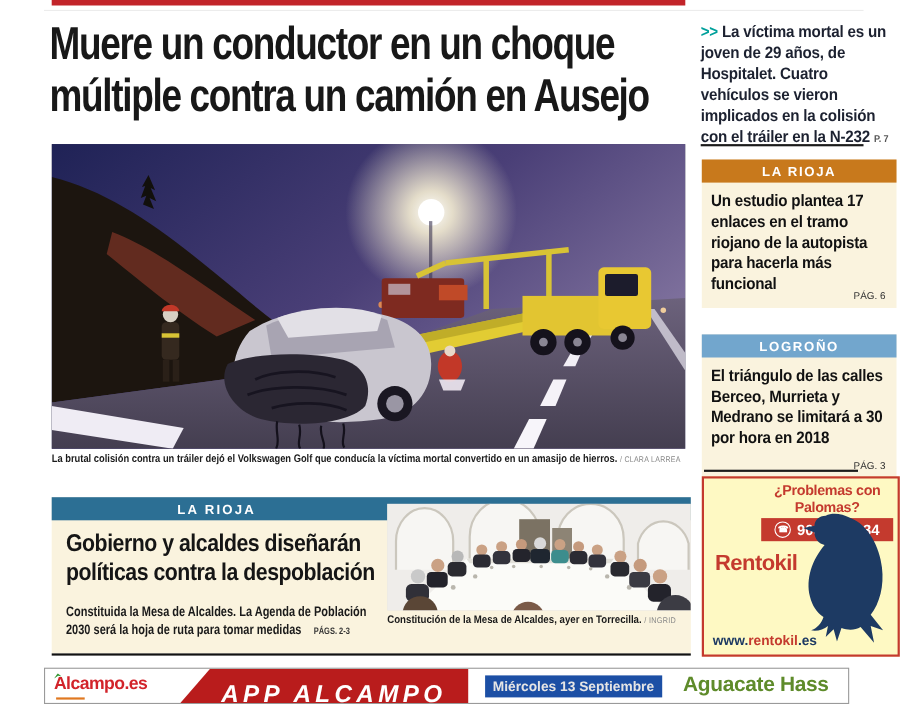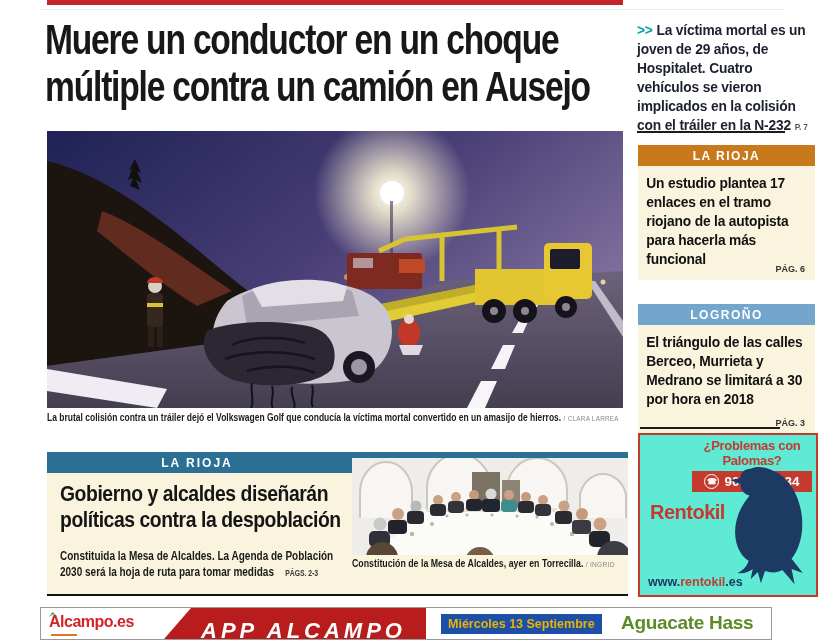--- a/index.html
+++ b/index.html
@@ -32,25 +32,25 @@
   
   .sbox{width:177px;background:#faf3de;}
   .sbox1{left:638px;top:145px;height:135px;}
   .sbox2{left:638px;top:304px;height:130px;}
   .sbox-h{height:21px;display:flex;align-items:center;justify-content:center;
           color:#fff;font-size:12px;font-weight:700;letter-spacing:1.5px;}
   .sbox-h1{background:#c8791c;}
   .sbox-h2{background:#72a6cd;}
   .sbox-t{padding:7px 8px 0 9px;font-size:15px;line-height:19px;font-weight:700;color:#111;
           letter-spacing:-0.2px;width:175px;transform:scaleX(0.92);transform-origin:0 0;}
-  .sbox-p{position:absolute;right:10px;bottom:6px;font-size:9px;font-weight:700;color:#333;}
+  .sbox-p{position:absolute;right:10px;bottom:6px;font-size:9px;font-weight:400;color:#333;}
   .sdivider{left:640px;top:427px;width:140px;height:2px;background:#1b1b1b;}
 
   
-  .rk{left:638px;top:433px;width:180px;height:164px;background:#5eead4;border:2px solid #c43a2e;
+  .rk{left:638px;top:433px;width:180px;height:164px;background:#fef9c3;border:2px solid #c43a2e;
       box-sizing:border-box;padding-left:48px;}
   .rk-q{margin-top:3px;text-align:center;font-size:13px;font-weight:700;color:#c43a2e;letter-spacing:-0.3px;}
   .rk-bar{margin:3px 4px 0 4px;height:21px;background:#c43a2e;color:#fff;display:flex;
           align-items:center;justify-content:center;font-size:13.5px;font-weight:700;gap:5px;}
   .rk-phone-ic{display:inline-flex;width:13px;height:13px;border:1.5px solid #fff;border-radius:50%;
           align-items:center;justify-content:center;font-size:8px;line-height:1;}
   .rk-brand{position:absolute;left:10px;top:66px;font-size:20px;font-weight:700;color:#c43a2e;letter-spacing:-0.5px;}
   .rk-url{position:absolute;left:8px;bottom:6px;font-size:12.5px;font-weight:700;color:#1d3a63;}
   .rk-url .mid{color:#c43a2e;}
   .rk-pigeon{position:absolute;right:4px;top:26px;width:92px;height:126px;}
@@ -73,21 +73,21 @@
   
   .bottomad{left:40px;top:607px;width:732px;height:33px;background:#fff;border:1px solid #9a9a9a;
             box-sizing:border-box;overflow:hidden;}
   .alogo{position:absolute;left:8px;top:5px;font-size:16px;font-weight:700;color:#d2232a;letter-spacing:-0.5px;}
   .alogo-bird{position:absolute;left:8px;top:4px;width:7px;height:5px;background:#3a9a3a;
             clip-path:polygon(0 100%,50% 0,100% 60%,55% 45%);}
   .alogo-under{position:absolute;left:10px;top:26px;width:26px;height:2px;background:#e07820;}
   .redbanner{position:absolute;left:110px;top:0;width:275px;height:46px;background:#b91c1c;
             clip-path:polygon(40px 0,100% 0,100% 100%,0 100%);display:flex;align-items:center;justify-content:center;}
   .redbanner span{color:#fff;font-size:22px;font-weight:700;font-style:italic;letter-spacing:4px;padding-left:30px;}
-  .datebadge{position:absolute;left:400px;top:6px;height:20px;background:#1c4fa5;color:#eab308;display:flex;
+  .datebadge{position:absolute;left:400px;top:6px;height:20px;background:#1c4fa5;color:#e5e5e5;display:flex;
             align-items:center;padding:0 7px;font-size:12.5px;font-weight:700;}
   .product{position:absolute;left:580px;top:4px;font-size:19px;font-weight:700;color:#5e8b2a;letter-spacing:-0.3px;}
 </style>
 </head>
 <body>
 
 <div id="page">
 
   <div class="abs topstrip"></div>
   <div class="abs tophair"></div>

